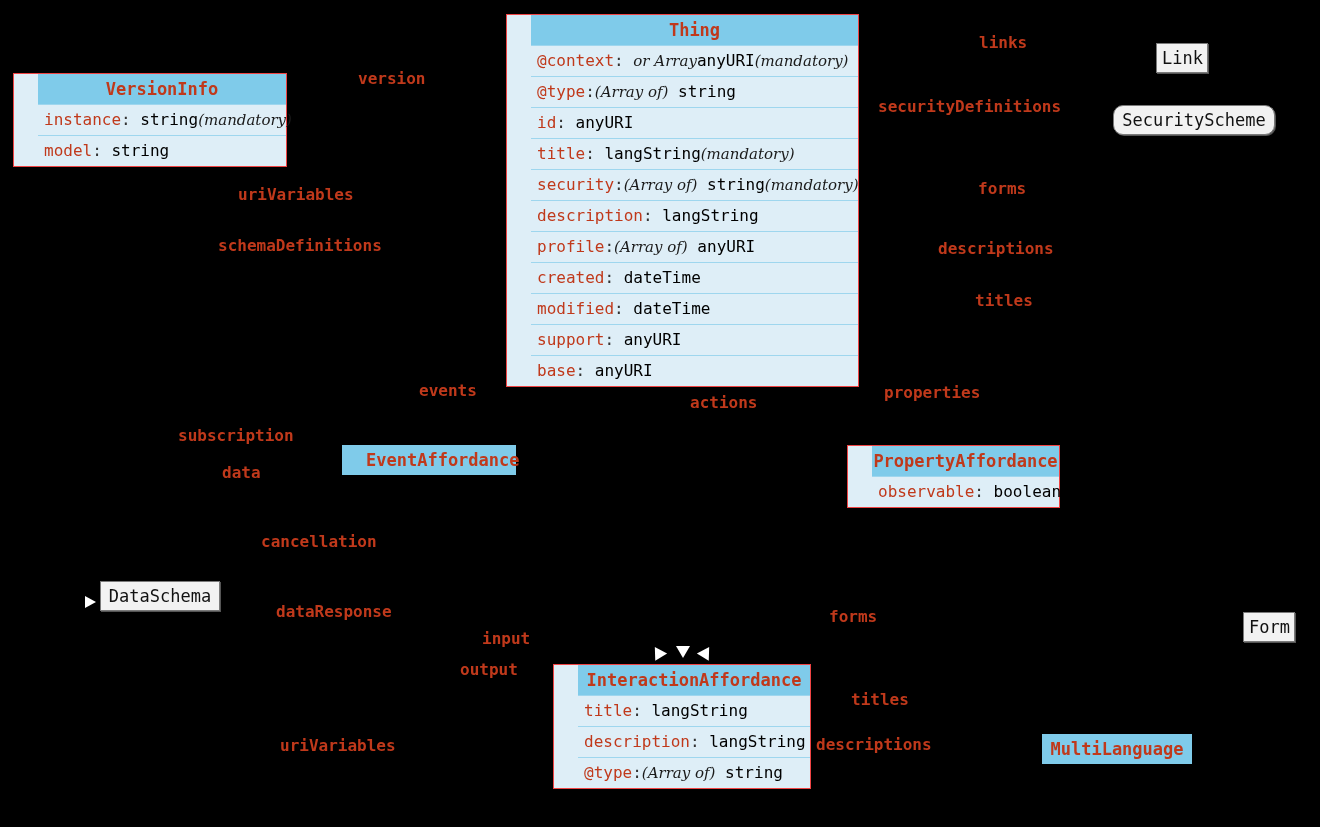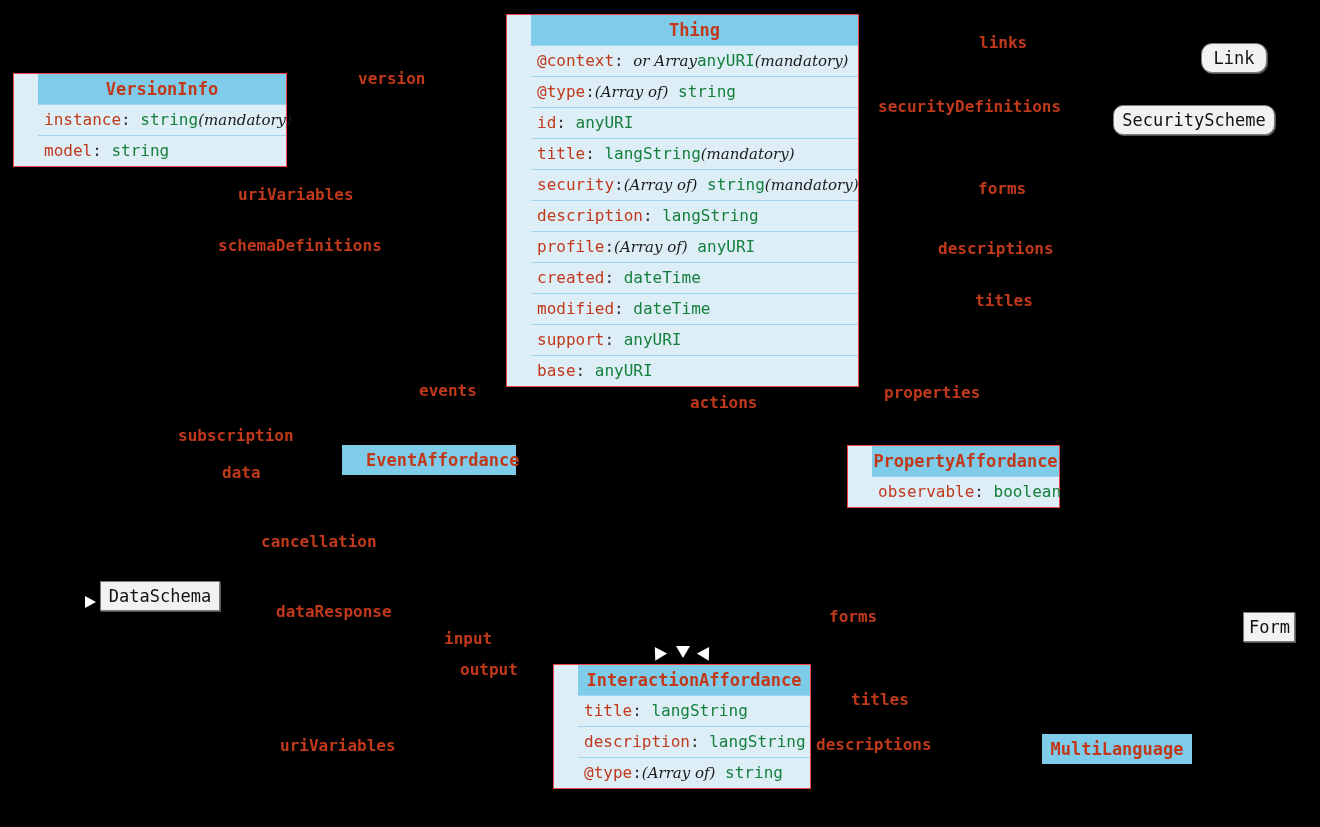--- a/index.html
+++ b/index.html
@@ -52,21 +52,21 @@
   .uml-row .plain {
     color: #333333;
   }
   .uml-row .ital {
     font-family: "DejaVu Serif", serif;
     font-style: italic;
     font-size: 15px;
     color: #1a1a1a;
   }
   .uml-row .typ {
-    color: #15803d;
+    color: #000000;
   }
 
   
   .uml-title-only {
     position: absolute;
     box-sizing: border-box;
     background: #7FCBEA;
     color: #C0391B;
     font-family: "DejaVu Sans Mono", monospace;
     font-weight: bold;
@@ -163,41 +163,41 @@
       <div class="uml-row"><span>observable</span><span class="plain">: </span><span class="typ">boolean</span></div>
     </div>
     <div class="uml-class" style="left: 553px; top: 664px; width: 258px;">
       <div class="uml-header">InteractionAffordance</div>
       <div class="uml-row"><span>title</span><span class="plain">: </span><span class="typ">langString</span></div>
       <div class="uml-row"><span>description</span><span class="plain">: </span><span class="typ">langString</span></div>
       <div class="uml-row"><span>@type</span><span class="plain">:</span><span class="ital">(Array of)</span><span class="typ"> string</span></div>
     </div>
     <div class="uml-title-only" style="left: 342px; top: 445px; width: 174px; padding-left: 24px;">EventAffordance</div>
     <div class="uml-title-only" style="left: 1042px; top: 734px; width: 150px;">MultiLanguage</div>
-    <div class="ext-class" style="left: 1201px; top: 43px; width: 66px; border-radius: 11px;">Link</div>
+    <div class="ext-class" style="left: 1156px; top: 43px; width: 52px;">Link</div>
     <div class="ext-class" style="left: 1113px; top: 105px; width: 162px; border-radius: 10px;">SecurityScheme</div>
     <div class="ext-class" style="left: 100px; top: 581px; width: 120px;">DataSchema</div>
     <div class="ext-class" style="left: 1243px; top: 612px; width: 52px;">Form</div>
     <div class="edge-label" style="left: 358px; top: 70px;">version</div>
     <div class="edge-label" style="left: 979px; top: 34px;">links</div>
     <div class="edge-label" style="left: 878px; top: 98px;">securityDefinitions</div>
     <div class="edge-label" style="left: 238px; top: 186px;">uriVariables</div>
     <div class="edge-label" style="left: 978px; top: 180px;">forms</div>
     <div class="edge-label" style="left: 218px; top: 237px;">schemaDefinitions</div>
     <div class="edge-label" style="left: 938px; top: 240px;">descriptions</div>
     <div class="edge-label" style="left: 975px; top: 292px;">titles</div>
     <div class="edge-label" style="left: 419px; top: 382px;">events</div>
     <div class="edge-label" style="left: 690px; top: 394px;">actions</div>
     <div class="edge-label" style="left: 884px; top: 384px;">properties</div>
     <div class="edge-label" style="left: 178px; top: 427px;">subscription</div>
     <div class="edge-label" style="left: 222px; top: 464px;">data</div>
     <div class="edge-label" style="left: 261px; top: 533px;">cancellation</div>
     <div class="edge-label" style="left: 276px; top: 603px;">dataResponse</div>
     <div class="edge-label" style="left: 829px; top: 608px;">forms</div>
-    <div class="edge-label" style="left: 444px; top: 630px;">input</div>
+    <div class="edge-label" style="left: 482px; top: 630px;">input</div>
     <div class="edge-label" style="left: 460px; top: 661px;">output</div>
     <div class="edge-label" style="left: 851px; top: 691px;">titles</div>
     <div class="edge-label" style="left: 816px; top: 736px;">descriptions</div>
     <div class="edge-label" style="left: 280px; top: 737px;">uriVariables</div>
     <div class="arrow-up-left" style="left: 651px; top: 646px;"></div>
     <div class="arrow-down" style="left: 676px; top: 646px;"></div>
     <div class="arrow-up-right" style="left: 699px; top: 646px;"></div>
     <div class="arrow-right" style="left: 85px; top: 596px;"></div>
   </div>
 

